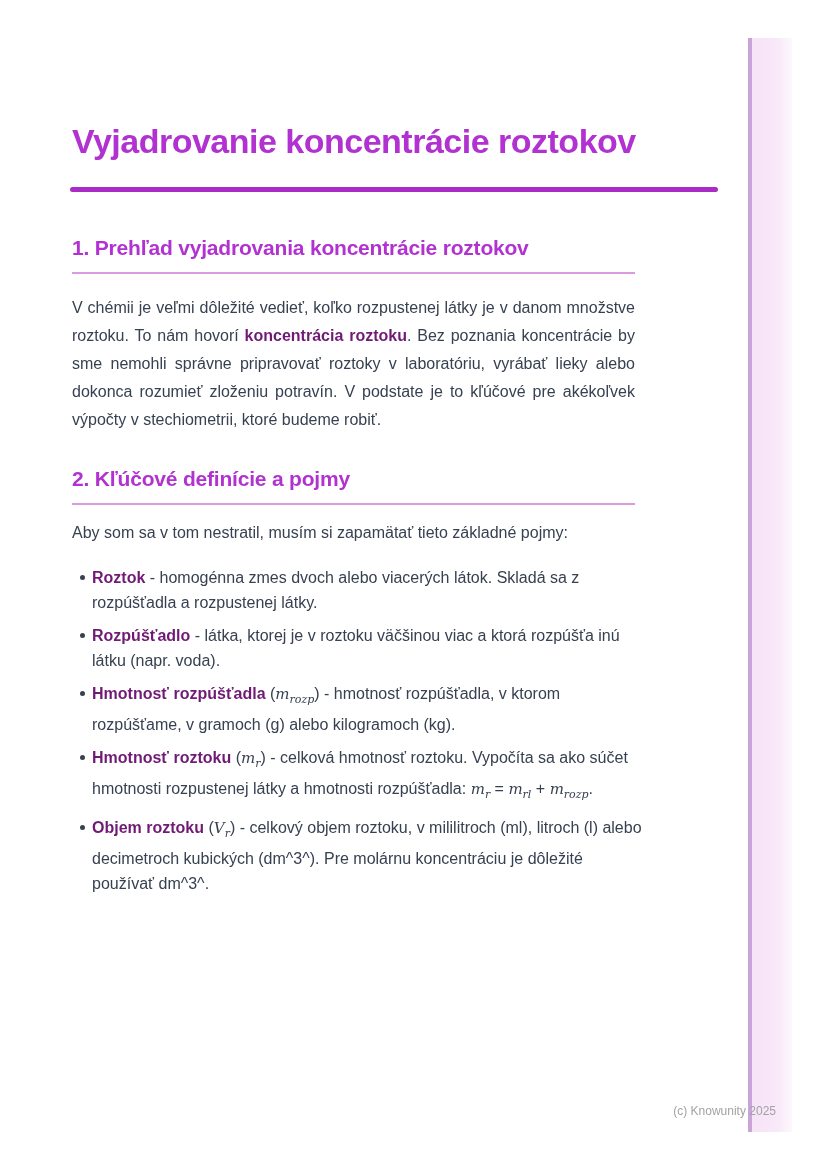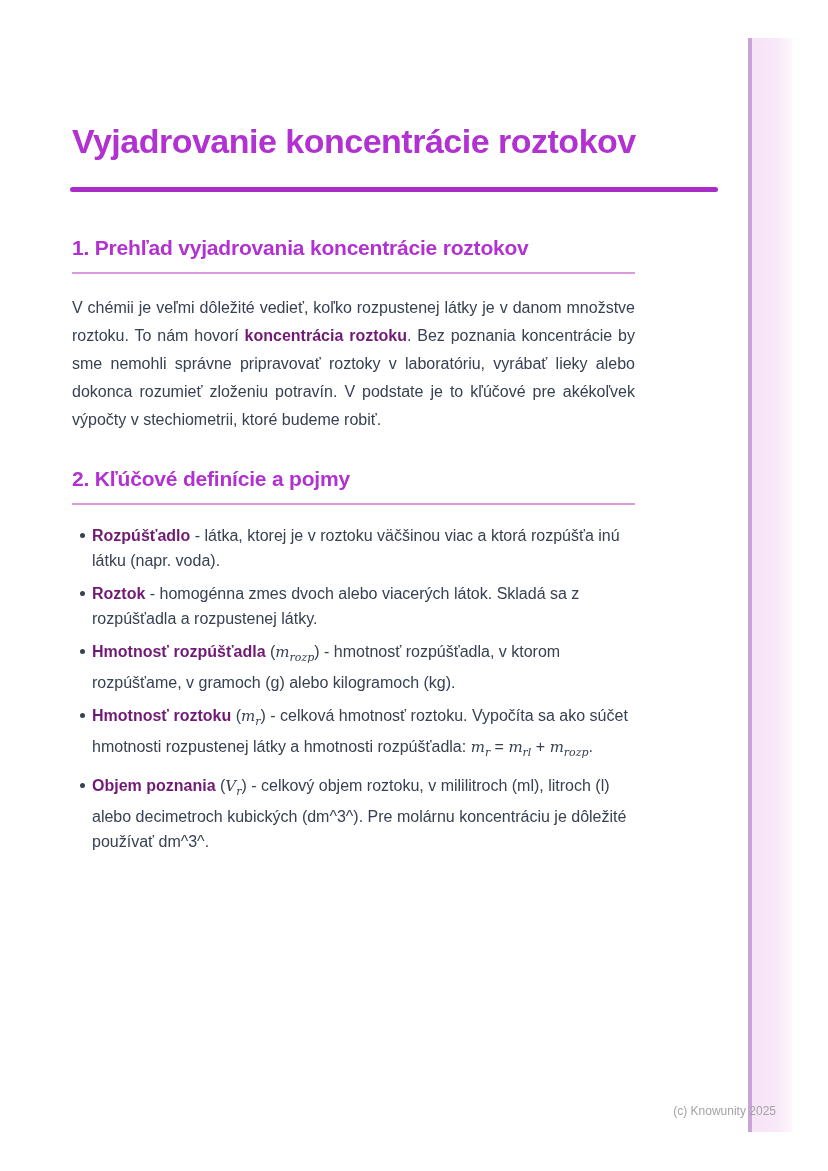--- a/index.html
+++ b/index.html
@@ -123,24 +123,25 @@
 
   <h1>Vyjadrovanie koncentrácie roztokov</h1>
   <div class="rule-thick"></div>
 
   <h2 class="h2-first">1. Prehľad vyjadrovania koncentrácie roztokov</h2>
   <div class="rule-thin"></div>
   <p class="para">V chémii je veľmi dôležité vedieť, koľko rozpustenej látky je v danom množstve roztoku. To nám hovorí <b>koncentrácia roztoku</b>. Bez poznania koncentrácie by sme nemohli správne pripravovať roztoky v laboratóriu, vyrábať lieky alebo dokonca rozumieť zloženiu potravín. V podstate je to kľúčové pre akékoľvek výpočty v stechiometrii, ktoré budeme robiť.</p>
 
   <h2 class="h2-second">2. Kľúčové definície a pojmy</h2>
   <div class="rule-thin"></div>
+  <p class="intro">Aby som sa v tom nestratil, musím si zapamätať tieto základné pojmy:</p>
 
   <ul class="terms">
+    <li><b>Roztok</b> - homogénna zmes dvoch alebo viacerých látok. Skladá sa z rozpúšťadla a rozpustenej látky.</li>
     <li><b>Rozpúšťadlo</b> - látka, ktorej je v roztoku väčšinou viac a ktorá rozpúšťa inú látku (napr. voda).</li>
-    <li><b>Roztok</b> - homogénna zmes dvoch alebo viacerých látok. Skladá sa z rozpúšťadla a rozpustenej látky.</li>
     <li><b>Hmotnosť rozpúšťadla</b> (<span class="math">m<sub>rozp</sub></span>) - hmotnosť rozpúšťadla, v ktorom rozpúšťame, v gramoch (g) alebo kilogramoch (kg).</li>
     <li><b>Hmotnosť roztoku</b> (<span class="math">m<sub>r</sub></span>) - celková hmotnosť roztoku. Vypočíta sa ako súčet hmotnosti rozpustenej látky a hmotnosti rozpúšťadla: <span class="math">m<sub>r</sub></span> = <span class="math">m<sub>rl</sub></span> + <span class="math">m<sub>rozp</sub></span>.</li>
-    <li><b>Objem poznania</b> (<span class="math">V<sub>r</sub></span>) - celkový objem roztoku, v mililitroch (ml), litroch (l) alebo decimetroch kubických (dm^3^). Pre molárnu koncentráciu je dôležité používať dm^3^.</li>
+    <li><b>Objem roztoku</b> (<span class="math">V<sub>r</sub></span>) - celkový objem roztoku, v mililitroch (ml), litroch (l) alebo decimetroch kubických (dm^3^). Pre molárnu koncentráciu je dôležité používať dm^3^.</li>
   </ul>
 
 </div>
 
 <div class="footer">(c) Knowunity 2025</div>
 
 </body></html>

